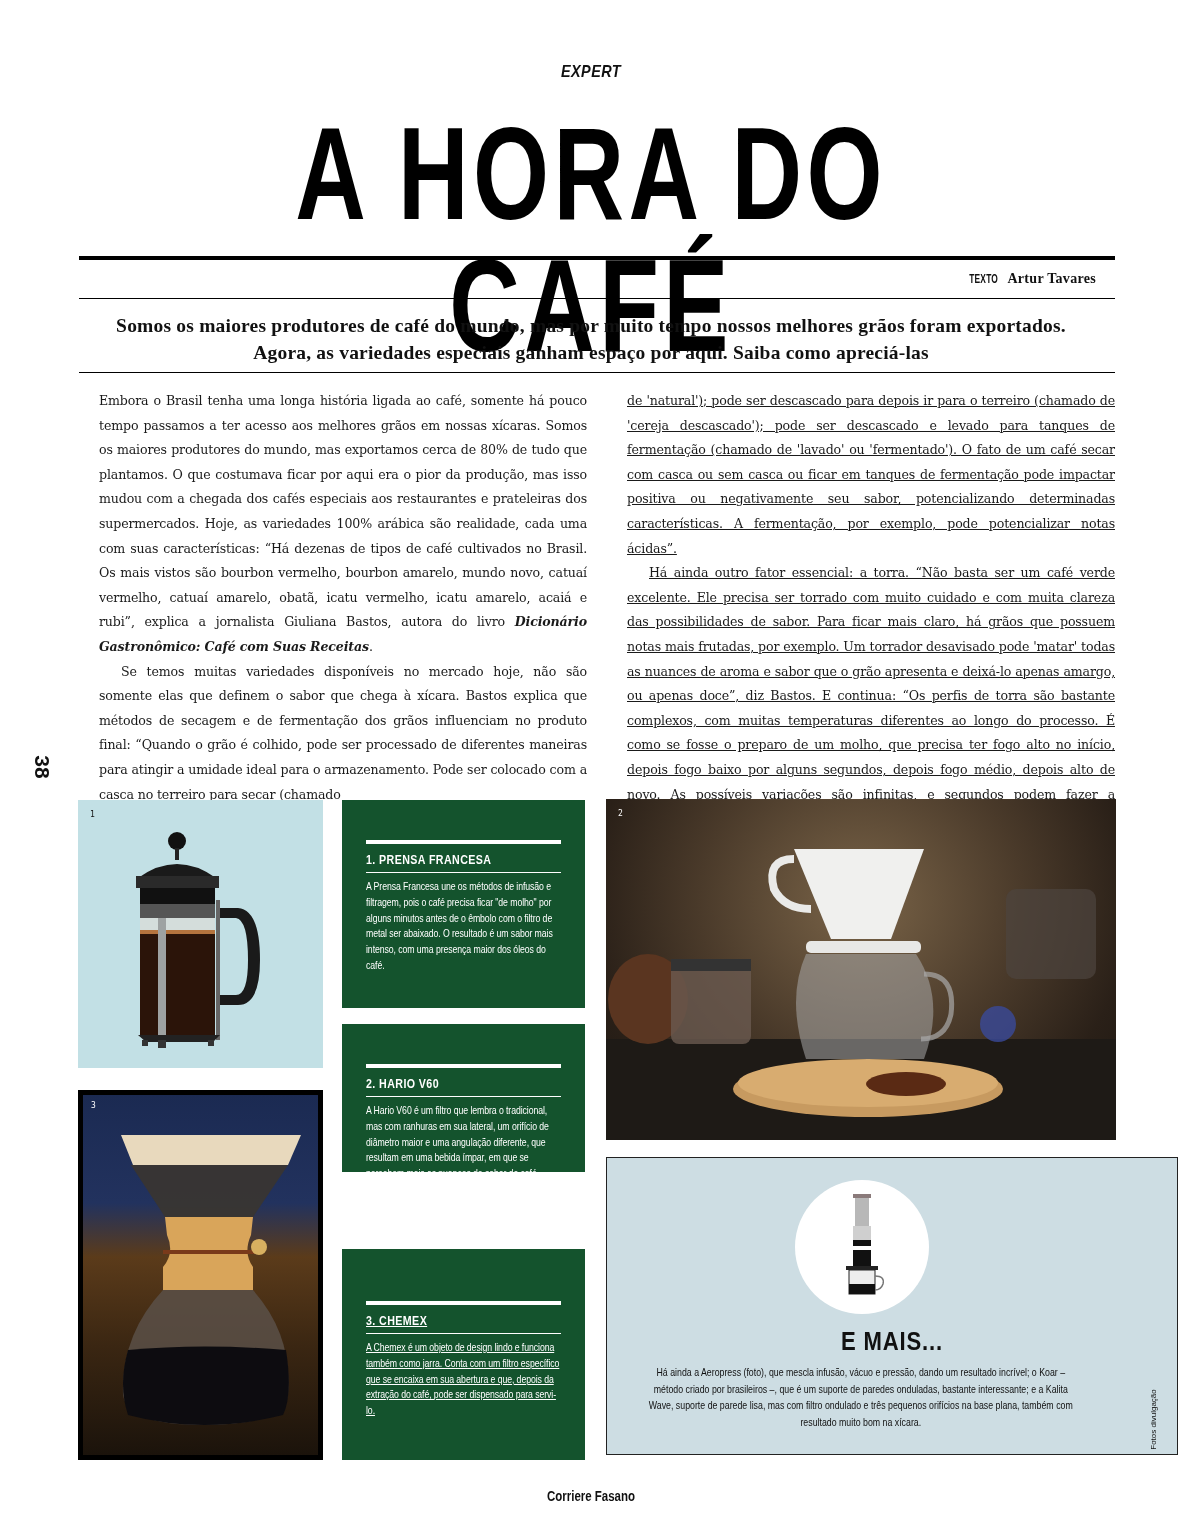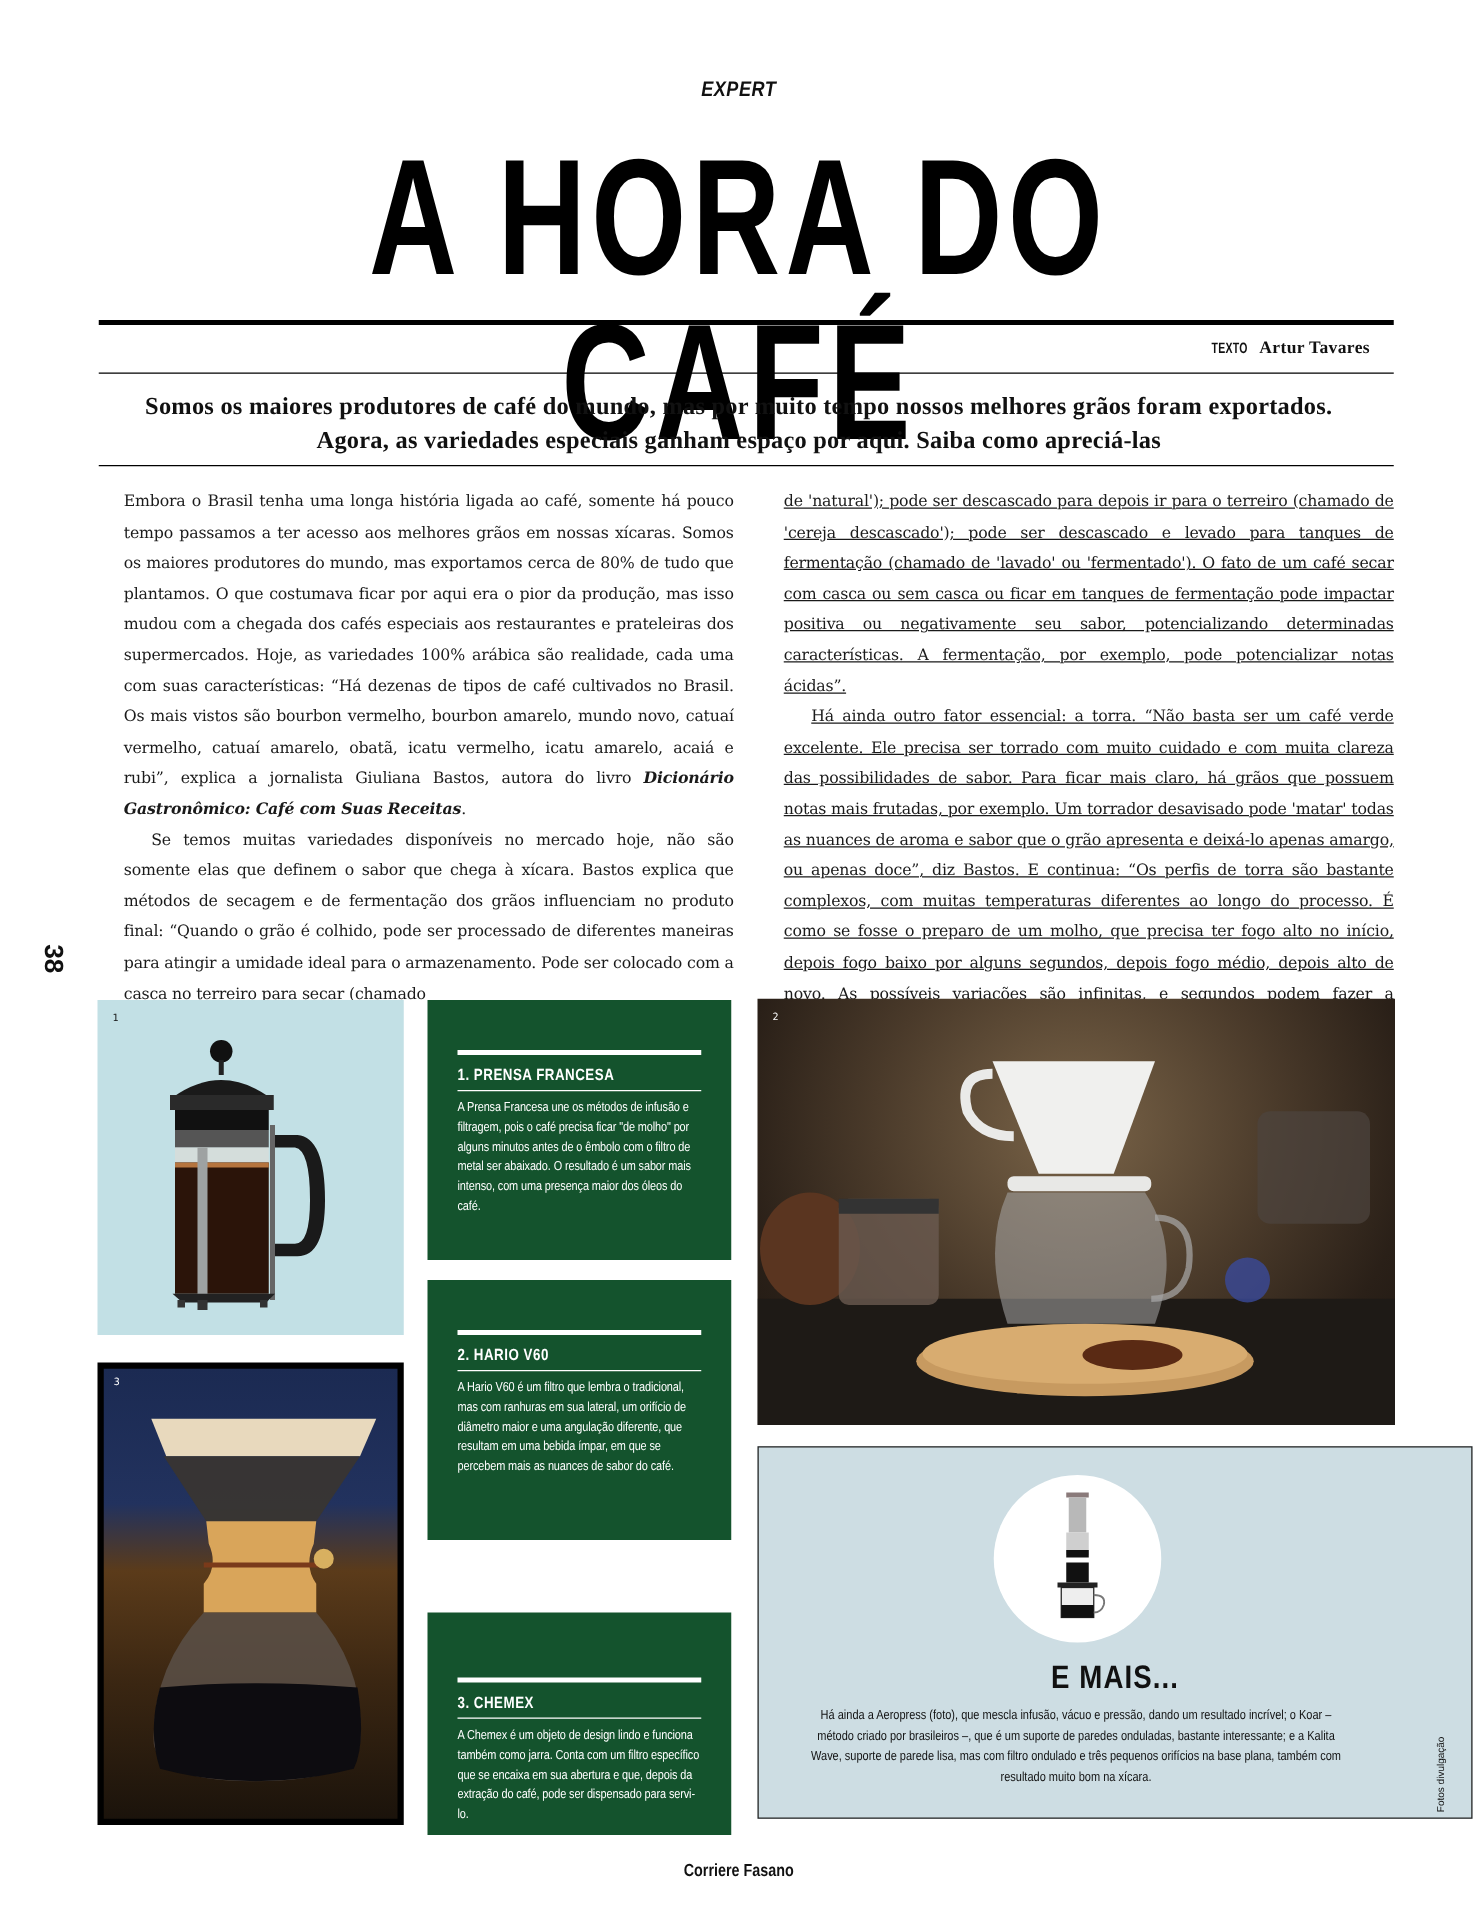--- a/index.html
+++ b/index.html
@@ -119,28 +119,28 @@
   </svg>
 </div>
 
 <div class="abs infobox" style="top:800px;height:208px;">
   <div class="topbar"></div>
   <h3>1. PRENSA FRANCESA</h3>
   <div class="subline"></div>
   <p>A Prensa Francesa une os métodos de infusão e filtragem, pois o café precisa ficar "de molho" por alguns minutos antes de o êmbolo com o filtro de metal ser abaixado. O resultado é um sabor mais intenso, com uma presença maior dos óleos do café.</p>
 </div>
 
-<div class="abs infobox" style="top:1024px;height:208px;">
+<div class="abs infobox" style="top:1024px;height:148px;">
   <div class="topbar"></div>
   <h3>2. HARIO V60</h3>
   <div class="subline"></div>
   <p>A Hario V60 é um filtro que lembra o tradicional, mas com ranhuras em sua lateral, um orifício de diâmetro maior e uma angulação diferente, que resultam em uma bebida ímpar, em que se percebem mais as nuances de sabor do café.</p>
 </div>
 
-<div class="abs infobox" style="top:1290px;height:178px;">
+<div class="abs infobox" style="top:1249px;height:211px;text-decoration:underline;">
   <div class="topbar" style="margin-top:52px;"></div>
   <h3>3. CHEMEX</h3>
   <div class="subline"></div>
   <p>A Chemex é um objeto de design lindo e funciona também como jarra. Conta com um filtro específico que se encaixa em sua abertura e que, depois da extração do café, pode ser dispensado para servi-lo.</p>
 </div>
 
 <div class="abs img3">
   <div class="inner">
     <span class="img-num" style="color:#fff;top:6px;left:8px;">3</span>
     <svg width="235" height="360" viewBox="0 0 235 360">

